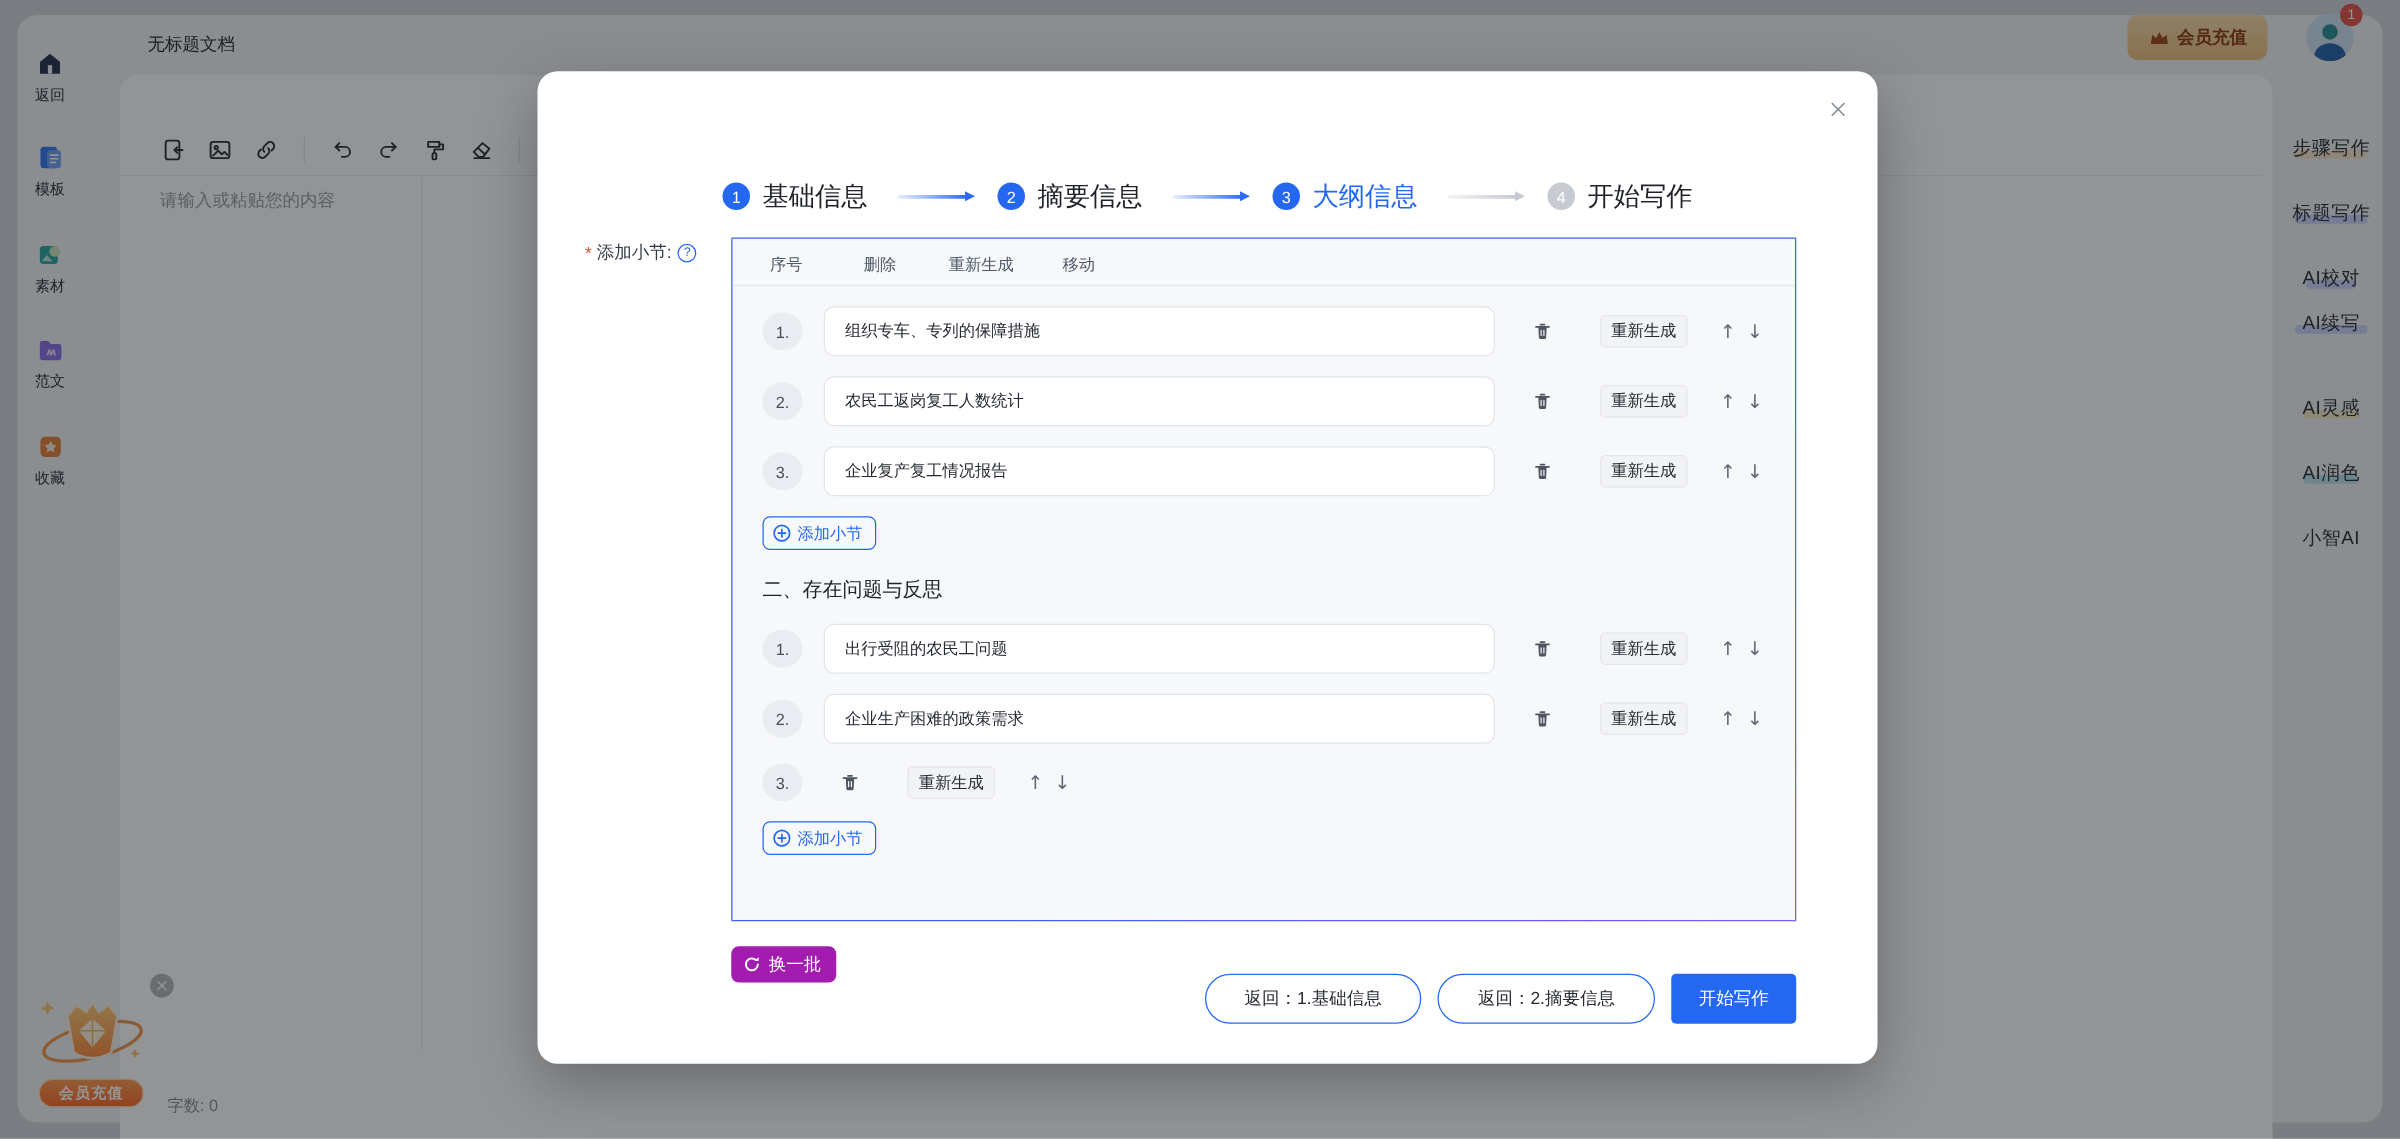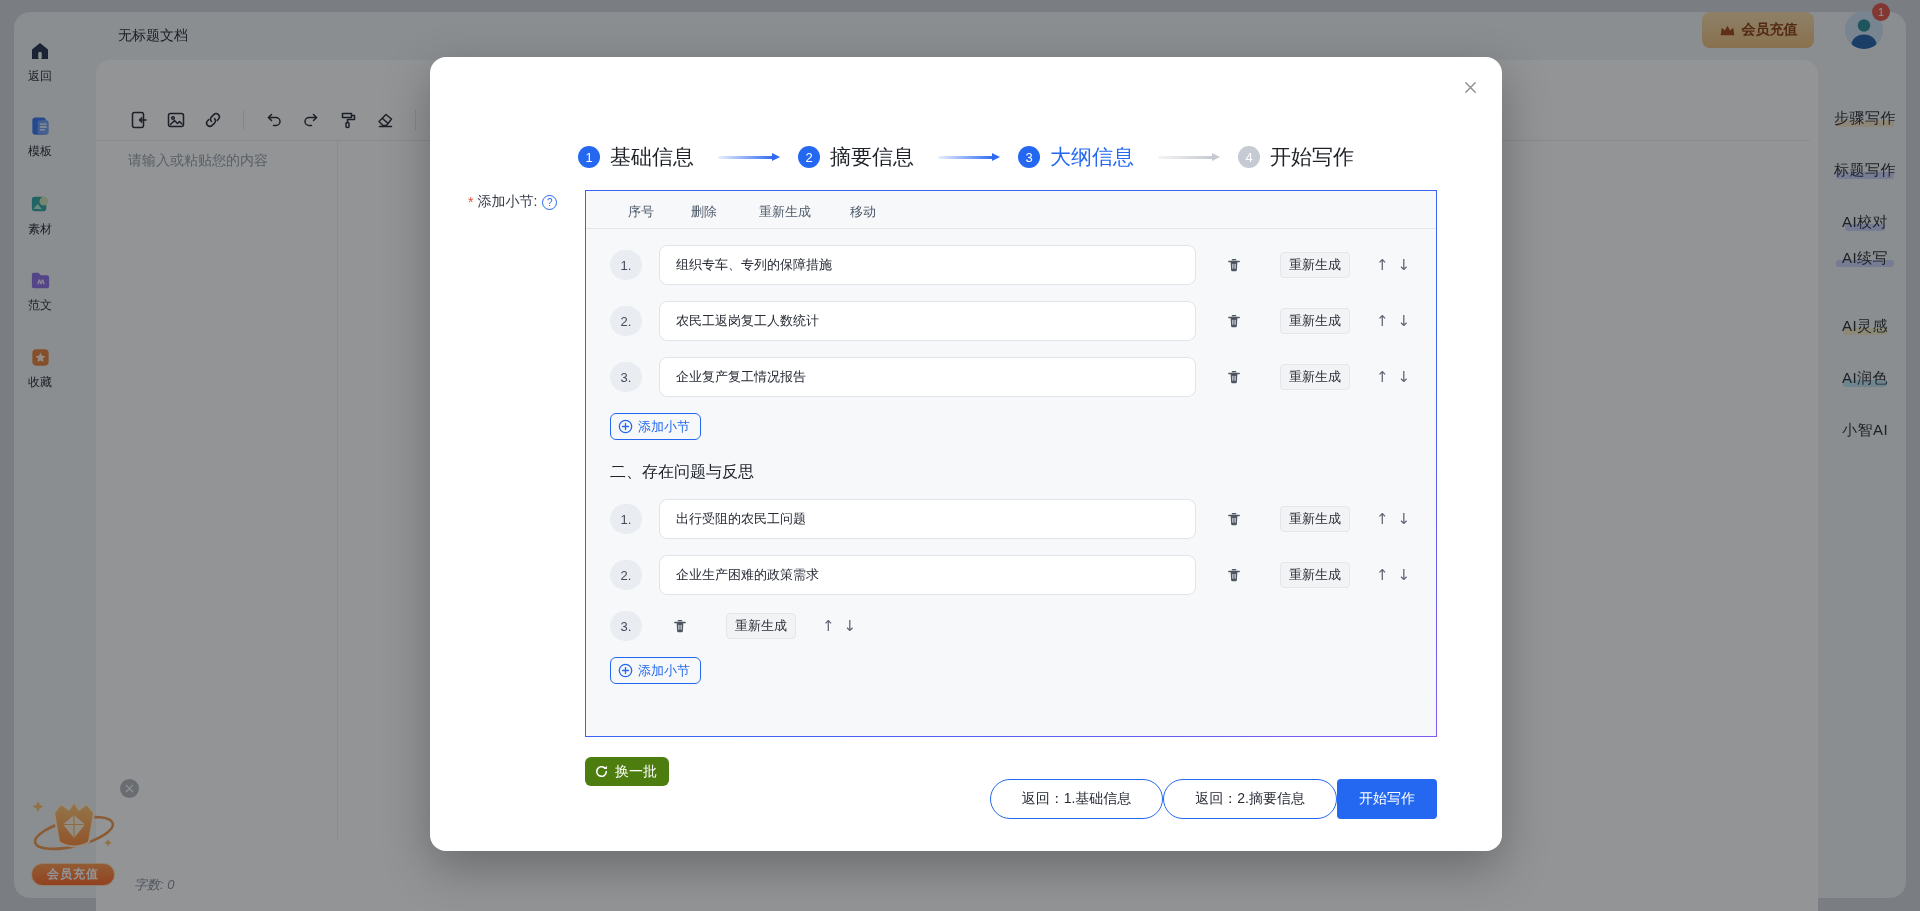--- a/index.html
+++ b/index.html
@@ -40,21 +40,21 @@
   
   .editor-panel{left:96px;top:60px;width:1722px;height:851px;background:#fff;border-radius:14px 14px 0 0;}
   .toolbar{position:absolute;left:0;right:8px;top:40px;height:40px;border-bottom:1px solid #edeef1;
     display:flex;align-items:center;padding-left:32px;gap:15px;}
   .tb-ic{width:22px;height:22px;display:flex;align-items:center;justify-content:center;cursor:pointer;color:#2b2f36;}
   .tb-div{width:1px;height:20px;background:#e3e5e9;margin:0 4px;}
   .font-select{display:flex;align-items:center;gap:6px;font-size:14px;color:#2b2f38;cursor:pointer;margin-left:4px;}
   .placeholder{position:absolute;left:32px;top:92px;font-size:14px;color:#9aa0aa;}
   .edit-vline{position:absolute;left:241px;top:81px;width:1px;height:700px;background:#f0f1f4;}
 
-  .word-count{left:134px;top:876px;font-size:13px;color:#8a8f99;font-style:italic;}
+  .word-count{left:134px;top:876px;font-size:13px;color:#8a8f99;}
   .float-close{left:120px;top:779px;width:19px;height:19px;border-radius:50%;background:rgba(120,126,134,.55);
     display:flex;align-items:center;justify-content:center;cursor:pointer;}
   .gift-widget{left:26px;top:793px;width:96px;height:98px;cursor:pointer;}
   .gift-pill{position:absolute;left:5px;top:70px;width:84px;height:23px;border-radius:12px;
     background:linear-gradient(180deg,#ff9a4d,#ff6a2a);border:1px solid #ffd9b0;box-sizing:border-box;
     color:#fff;font-size:12px;font-weight:bold;display:flex;align-items:center;justify-content:center;letter-spacing:1px;}
 
   
   .overlay{left:0;top:0;width:1920px;height:911px;background:rgba(13,17,23,.45);z-index:40;}
   .modal{left:430px;top:57px;width:1072px;height:794px;background:#fff;border-radius:16px;z-index:60;
@@ -82,21 +82,21 @@
   .outline-label{left:38px;top:136px;font-size:14px;color:#333a45;display:flex;align-items:center;gap:3px;}
   .req{color:#e34d3b;margin-right:1px;}
   .help-ic{width:15px;height:15px;border-radius:50%;border:1px solid #2468f2;color:#2468f2;font-size:10px;
     display:flex;align-items:center;justify-content:center;margin-left:2px;cursor:pointer;box-sizing:border-box;}
 
   
   .outline-box{left:155px;top:133px;width:852px;height:547px;background:#f7f8fa;box-sizing:border-box;
     border:1px solid;border-image:linear-gradient(150deg,#3c63f2 60%,#7e5bf0) 1;overflow:hidden;}
   .box-header{display:flex;align-items:center;height:38px;padding:4px 10px 0 30px;font-size:13px;color:#4e5969;
     border-bottom:1px solid #e5e6ea;box-sizing:border-box;}
-  .bh-num{width:50px;text-align:center;}
+  .bh-num{width:50px;}
   .bh-outline{flex:1;}
   .bh-c{text-align:center;}
   .w-del{width:76px;}.w-reg{width:86px;}.w-mov{width:70px;}
   .section-title{margin:16px 0 0 24px;font-size:16px;color:#20242c;font-weight:500;}
   .section-title.second{margin-top:22px;}
   .o-row{display:flex;align-items:center;margin:16px 10px 0 24px;}
   .row-num{width:32px;height:30px;border-radius:16px;background:#e9ecf1;color:#454c59;font-size:13px;
     display:flex;align-items:center;justify-content:center;flex:none;}
   .row-input{width:537px;height:40px;margin-left:17px;background:#fff;border:1px solid #e1e4ea;border-radius:8px;
     padding:0 16px;font-size:13px;color:#262a33;box-sizing:border-box;outline:none;flex:none;
@@ -104,23 +104,23 @@
   .cell{display:flex;align-items:center;justify-content:center;flex:none;}
   .icon-btn{cursor:pointer;display:flex;align-items:center;}
   .regen-btn{height:26px;padding:0 8px;background:#f2f3f5;border:1px solid #e5e6eb;border-radius:4px;
     font-size:13px;color:#262a33;cursor:pointer;font-family:inherit;}
   .move-arrow{color:#5f6673;font-size:15px;cursor:pointer;font-family:"DejaVu Sans",sans-serif;}
   .cell.w-mov{gap:9px;}
   .add-btn{display:inline-flex;align-items:center;gap:5px;margin:16px 0 0 24px;height:27px;padding:0 10px 0 7px;
     border:1px solid #2468f2;border-radius:6px;color:#2468f2;font-size:13px;background:transparent;cursor:pointer;
     font-family:inherit;}
 
-  .swap-btn{left:155px;top:700px;height:29px;padding:0 12px 0 9px;background:#4d7c0f;border:none;border-radius:6px;
+  .swap-btn{left:155px;top:700px;height:29px;padding:0 12px 0 9px;background:#a21caf;border:none;border-radius:6px;
     color:#fff;font-size:14px;display:flex;align-items:center;gap:6px;cursor:pointer;font-family:inherit;}
-  .modal-footer{position:absolute;top:722px;right:65px;display:flex;align-items:center;}
+  .modal-footer{position:absolute;top:722px;right:65px;display:flex;gap:13px;align-items:center;}
   .btn-outline{height:40px;padding:0 31px;background:#fff;border:1px solid #2468f2;border-radius:20px;
     color:#262a33;font-size:14px;cursor:pointer;font-family:inherit;}
   .btn-primary{height:40px;padding:0 22px;background:#2468f2;border:none;border-radius:4px;color:#fff;
     font-size:14px;font-weight:500;cursor:pointer;font-family:inherit;}
 </style>
 </head>
 <body>
 
 <div class="abs app-bg"></div>
 

